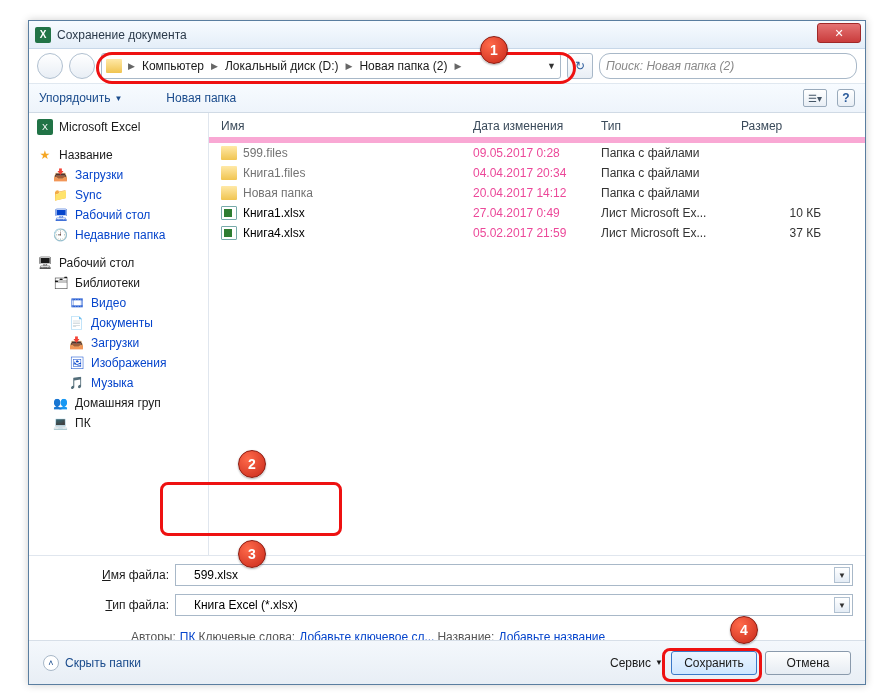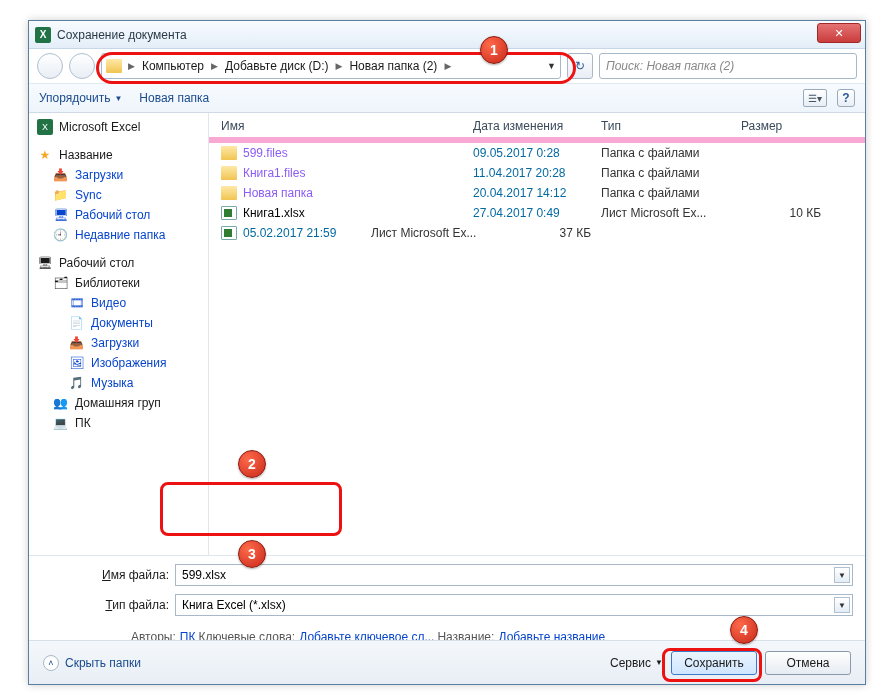--- a/index.html
+++ b/index.html
@@ -13,23 +13,23 @@
 .close-btn { position: absolute; right: 4px; top: 2px; width: 44px; height: 20px; background: linear-gradient(#e57373,#c93c3c); border: 1px solid #a02828; border-radius: 3px; color:#fff; display:flex; align-items:center; justify-content:center; font-size:11px;}
 
 .navrow { height: 34px; display: flex; align-items: center; padding: 4px 8px; gap: 6px; }
 .navcircle { width: 26px; height: 26px; border-radius: 50%; border: 1px solid #b0c0d0; background: linear-gradient(#fff,#e8eef5); }
 .addressbar { flex: 0 0 460px; height: 26px; border: 1px solid #a8b8c8; border-radius: 3px; background: #fff; display: flex; align-items: center; padding: 0 4px; gap: 2px; }
 .addr-folder-icon { width:16px; height:14px; background: linear-gradient(#ffe9a8,#f0c450); border-radius:1px; margin-right:2px;}
 .addr-seg { padding: 0 3px; color:#1a1a1a; cursor:default; }
 .addr-ar { color:#666; font-size:9px; padding:0 2px; }
 .addr-drop { margin-left:auto; color:#333; font-size:9px;}
 .refresh { width:26px; height:26px; border:1px solid #a8b8c8; border-radius:3px; background:linear-gradient(#fff,#e8eef5); display:flex; align-items:center; justify-content:center; color:#2a5a9a;}
-.searchbox { flex:1; height:26px; border:1px solid #a8b8c8; border-radius:3px; background:#fff; display:flex; align-items:center; padding:0 6px; color:#888; font-style:italic; gap:4px;}
-
-.toolbar2 { height: 30px; border-top:1px solid #e0e8f0; border-bottom:1px solid #d0dae5; background:linear-gradient(#f7fbff,#eef4fb); display:flex; align-items:center; padding:0 10px; gap:17px;justify-content:flex-end;}
+.searchbox { flex:1; height:26px; border:1px solid #a8b8c8; border-radius:11px; background:#fff; display:flex; align-items:center; padding:0 6px; color:#888; font-style:italic; gap:4px;}
+
+.toolbar2 { height: 30px; border-top:1px solid #e0e8f0; border-bottom:1px solid #d0dae5; background:linear-gradient(#f7fbff,#eef4fb); display:flex; align-items:center; padding:0 10px; gap:44px;justify-content:flex-end;}
 .toolbar2 .tbtn { color:#1a4b8c; display:flex; align-items:center; gap:4px; cursor:default;}
 .toolbar2 .right { margin-left:auto; display:flex; gap:10px; align-items:center;}
 .view-ico{width:24px;height:18px;border:1px solid #9ab;background:linear-gradient(#fff,#e8eef5);border-radius:2px;display:flex;align-items:center;justify-content:center;color:#456;font-size:10px}
 .help-ico{width:18px;height:18px;border:1px solid #9ab;border-radius:3px;color:#2a5a9a;display:flex;align-items:center;justify-content:center;background:linear-gradient(#fff,#e8eef5);font-weight:bold}
 
 .body { display:flex; height: 442px; }
 .sidebar { width: 180px; border-right:1px solid #e0e6ee; overflow:hidden; padding:4px 0 4px 6px;}
 .side-item { display:flex; align-items:center; gap:6px; padding:2px 2px; color:#1a1a1a; white-space:nowrap;}
 .side-item.link { color:#0645cc; }
 .side-item .ico { width:16px; height:16px; display:flex; align-items:center; justify-content:center; font-size:12px;}
@@ -43,30 +43,30 @@
 .col-name{flex:0 0 252px}
 .col-date{flex:0 0 128px}
 .col-type{flex:0 0 140px}
 .col-size{flex:0 0 80px; text-align:left;}
 .file-row { display:flex; padding:3px 4px 3px 12px; align-items:center;}
 .file-row .ico{width:16px;height:14px;margin-right:6px;border-radius:1px}
 .folder-ico{background:linear-gradient(#ffe9a8,#f0c450)}
 .xlsx-ico{background:#fff;border:1px solid #7aa;position:relative}
 .xlsx-ico::after{content:"";position:absolute;left:2px;top:2px;width:8px;height:8px;background:#2e7d32}
 .file-row .nm{flex:0 0 230px}
-.file-row .nm.link{color:#8b5cf6}
-.file-row .dt{flex:0 0 128px;color:#0369a1}
+.file-row .nm.link{color:#737373}
+.file-row .dt{flex:0 0 128px;color:#ec4899}
 .file-row .tp{flex:0 0 140px;color:#333}
 .file-row .sz{flex:0 0 80px;text-align:right;color:#333}
 
 .form-area{border-top:1px solid #e0e6ee;padding:8px 12px 0 12px}
 .form-row{display:flex;align-items:center;margin-bottom:8px}
 .form-row label{width:134px;text-align:right;padding-right:6px;color:#1a1a1a}
 .form-row label u{text-decoration:underline}
-.form-row .field{flex:1;height:22px;border:1px solid #a8b8c8;background:#fff;padding:0 6px;display:flex;align-items:center;position:relative}
+.form-row .field{flex:1;height:22px;border:1px solid #a8b8c8;background:#fff;padding:0 18px;display:flex;align-items:center;position:relative}
 .form-row .field .dd{position:absolute;right:2px;top:2px;width:16px;height:16px;border:1px solid #b0c0d0;background:linear-gradient(#fff,#e4ecf5);display:flex;align-items:center;justify-content:center;font-size:8px;color:#333}
 
 .meta-row{display:flex;gap:3px;padding:6px 0 0 90px;color:#555;align-items:center;font-size:11px}
 .meta-row .ml{color:#555}
 .meta-row .mv{color:#0645cc;margin-left:4px}
 
 .thumbrow{padding:6px 0 0 170px;display:flex;align-items:center;gap:6px;color:#0645cc}
 .thumbrow input{width:13px;height:13px}
 
 .footer{position:absolute;left:0;right:0;bottom:0;height:44px;border-top:1px solid #d7dfe8;background:linear-gradient(#f4f8fc,#e8eef5);display:flex;align-items:center;padding:0 14px;gap:8px}
@@ -100,21 +100,21 @@
   </div>
 
   <div class="navrow">
     <div class="navcircle"></div>
     <div class="navcircle"></div>
     <div class="addressbar">
       <div class="addr-folder-icon"></div>
       <span class="addr-ar">▶</span>
       <span class="addr-seg">Компьютер</span>
       <span class="addr-ar">▶</span>
-      <span class="addr-seg">Добавьте диск (D:)</span>
+      <span class="addr-seg">Локальный диск (D:)</span>
       <span class="addr-ar">▶</span>
       <span class="addr-seg">Новая папка (2)</span>
       <span class="addr-ar">▶</span>
       <span class="addr-drop">▼</span>
     </div>
     <div class="refresh">↻</div>
     <div class="searchbox">
       <span>Поиск: Новая папка (2)</span>
     </div>
   </div>
@@ -212,40 +212,41 @@
           <div class="file-row">
             <div class="ico folder-ico"></div>
             <div class="nm link">599.files</div>
             <div class="dt">09.05.2017 0:28</div>
             <div class="tp">Папка с файлами</div>
             <div class="sz"></div>
           </div>
           <div class="file-row">
             <div class="ico folder-ico"></div>
             <div class="nm link">Книга1.files</div>
-            <div class="dt">11.04.2017 20:28</div>
+            <div class="dt">04.04.2017 20:34</div>
             <div class="tp">Папка с файлами</div>
             <div class="sz"></div>
           </div>
           <div class="file-row">
             <div class="ico folder-ico"></div>
             <div class="nm link">Новая папка</div>
             <div class="dt">20.04.2017 14:12</div>
             <div class="tp">Папка с файлами</div>
             <div class="sz"></div>
           </div>
           <div class="file-row">
             <div class="ico xlsx-ico"></div>
             <div class="nm">Книга1.xlsx</div>
             <div class="dt">27.04.2017 0:49</div>
             <div class="tp">Лист Microsoft Ex...</div>
             <div class="sz">10 КБ</div>
           </div>
           <div class="file-row">
             <div class="ico xlsx-ico"></div>
+            <div class="nm">Книга4.xlsx</div>
             <div class="dt">05.02.2017 21:59</div>
             <div class="tp">Лист Microsoft Ex...</div>
             <div class="sz">37 КБ</div>
           </div>
         </div>
     </div>
   </div>
 
   <div class="form-area">
     <div class="form-row">

